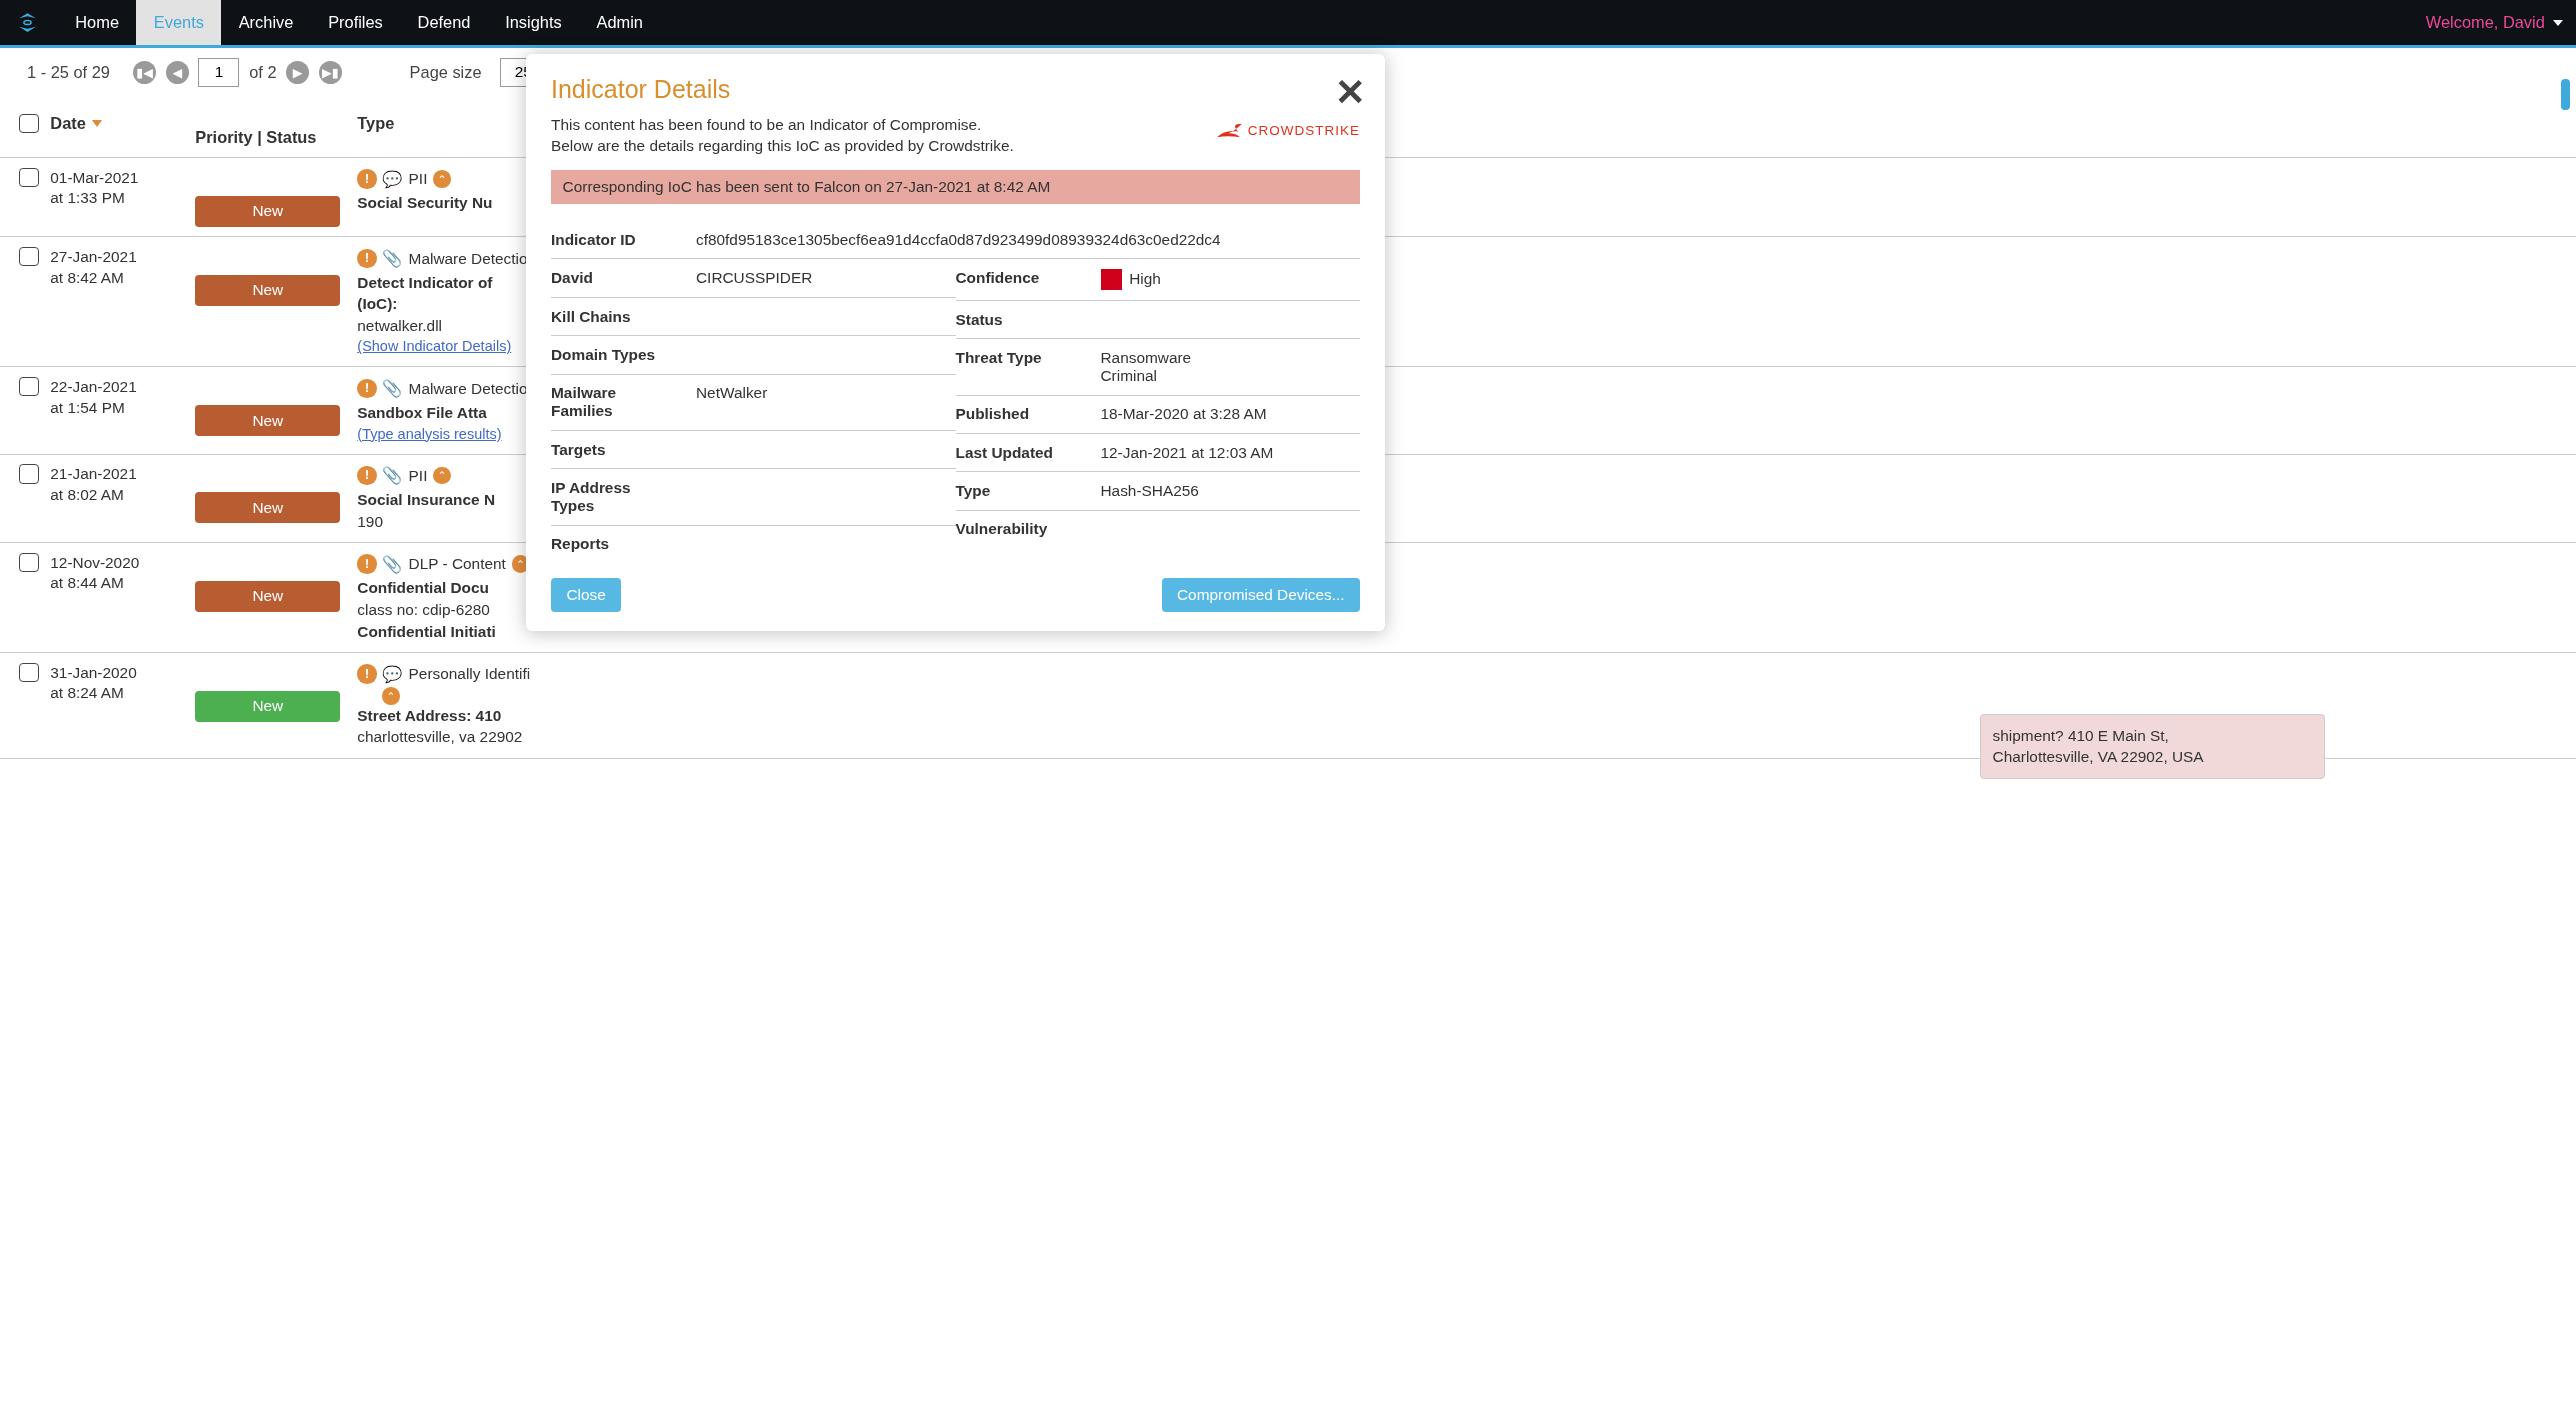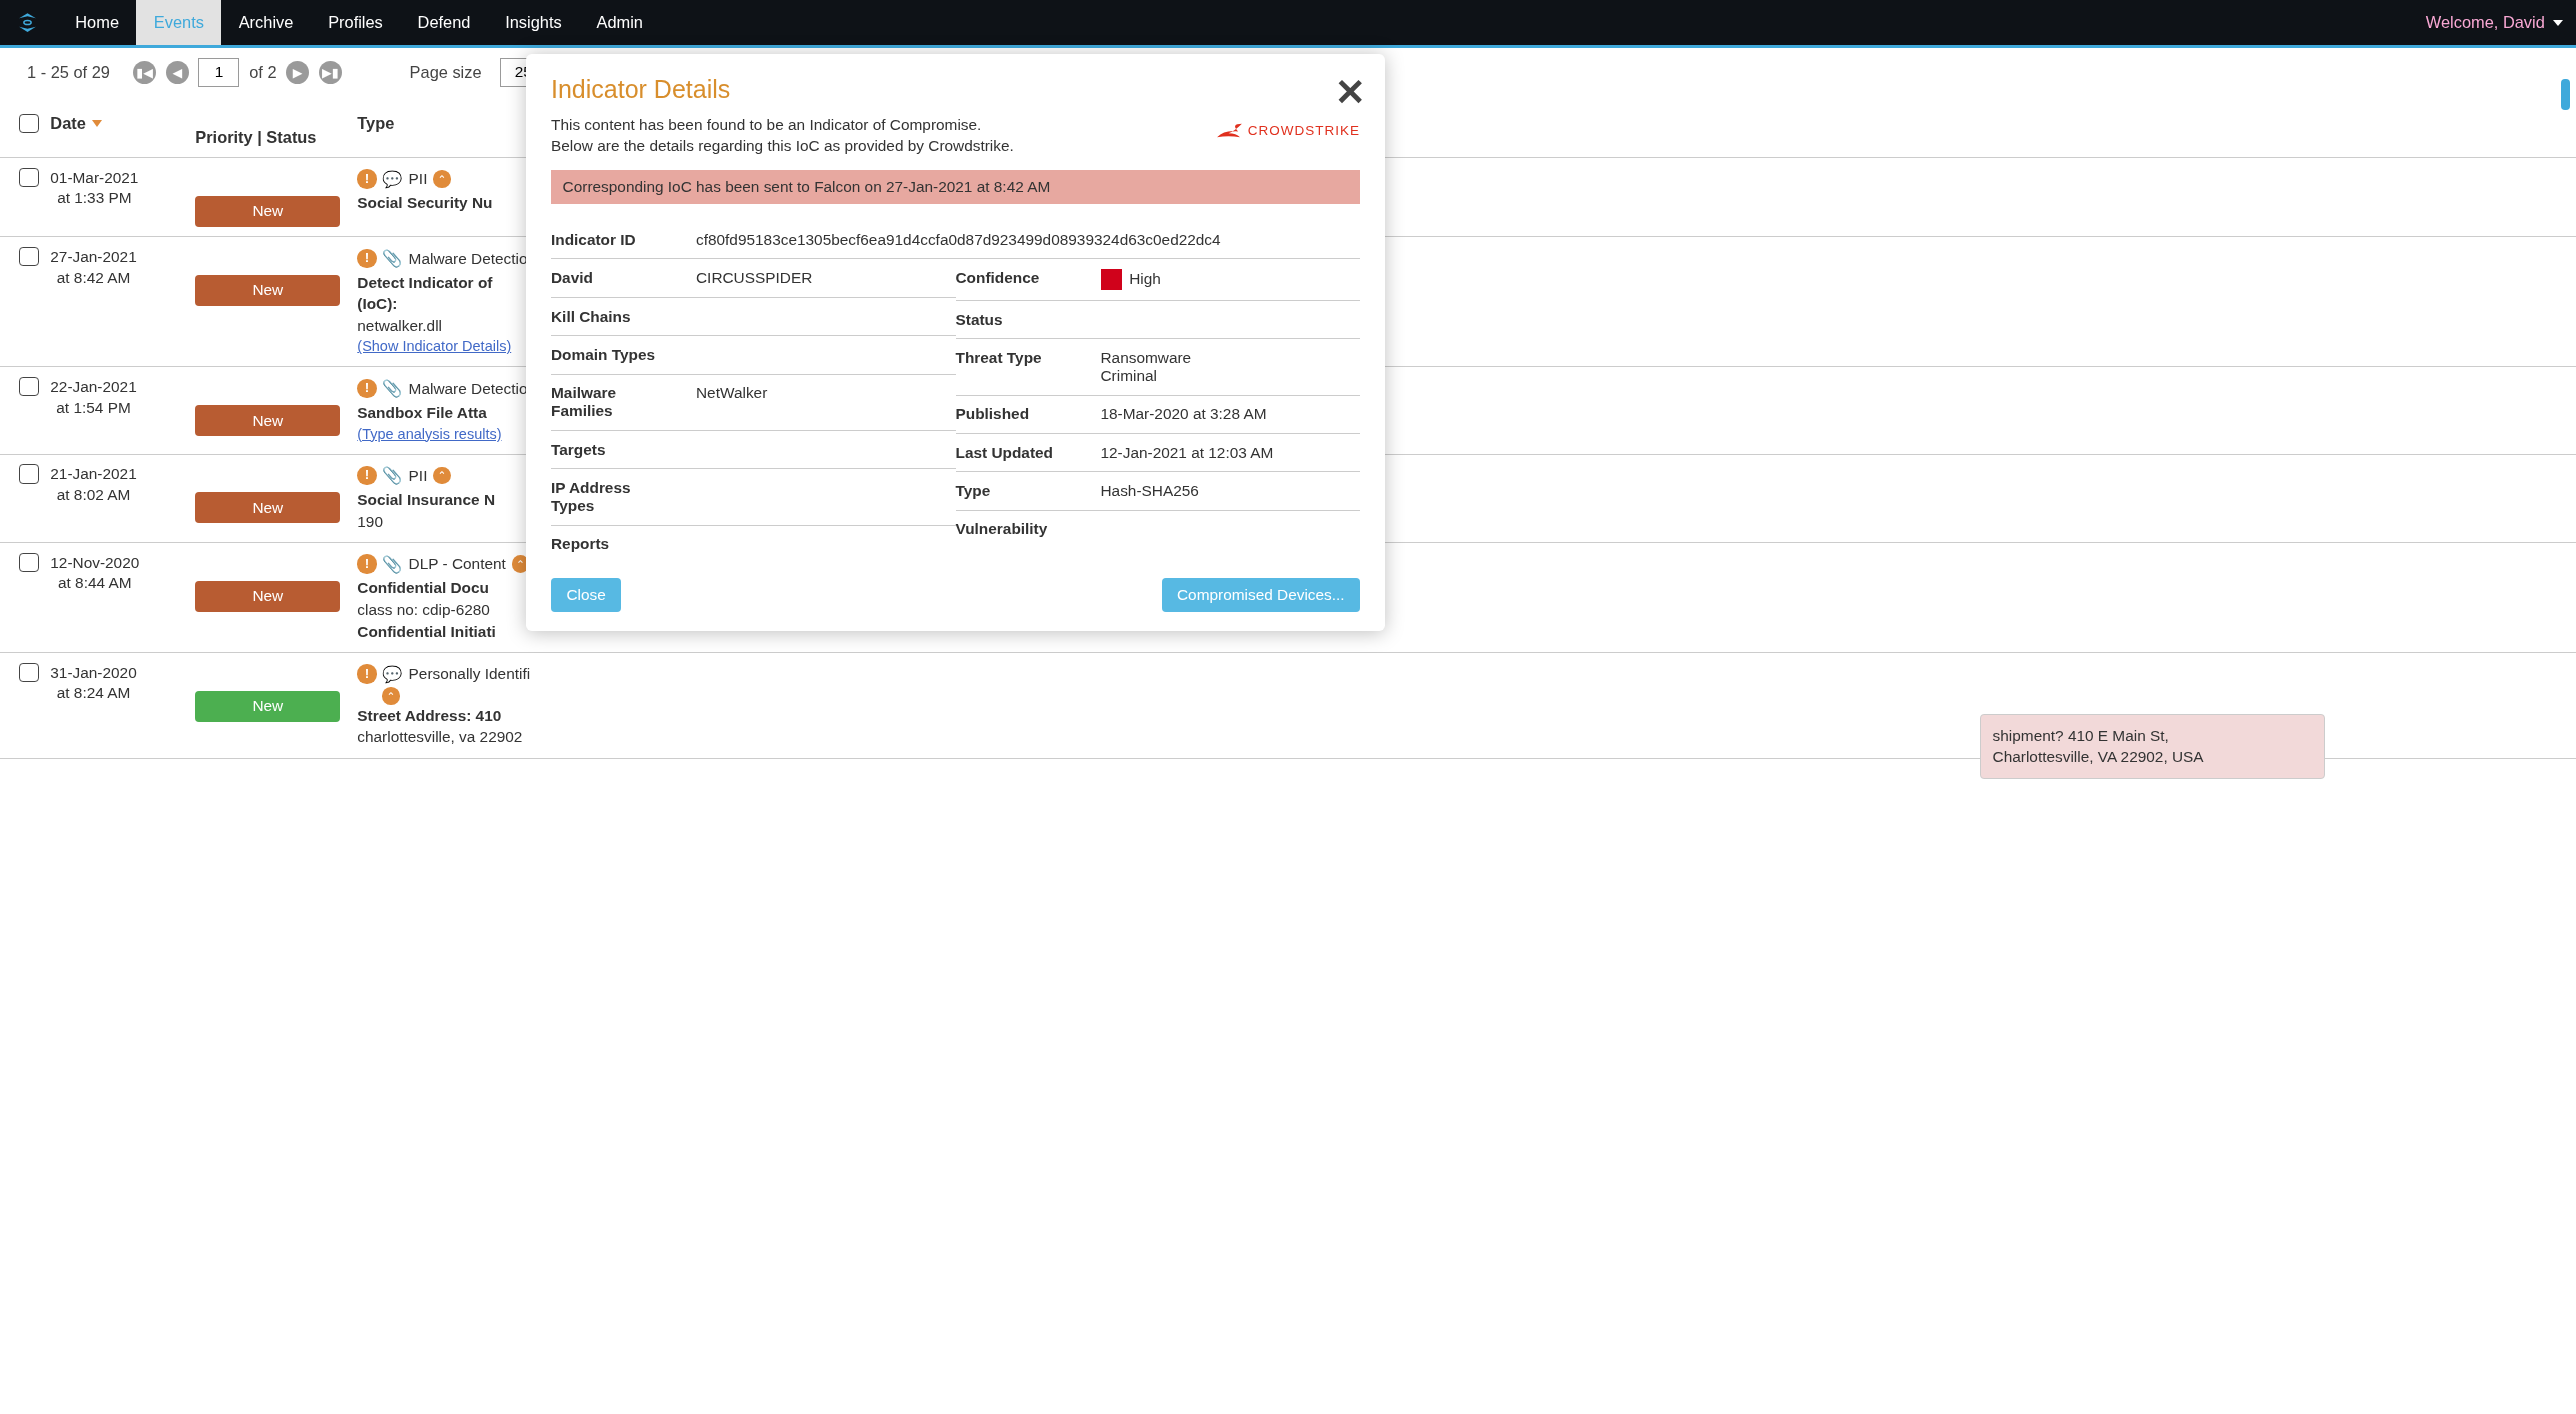--- a/index.html
+++ b/index.html
@@ -31,21 +31,21 @@
     align-items: center;
     font-size: 16.4px;
     cursor: pointer;
   }
   .nav-item.active {
     background: #e2e2e2;
     color: #3fa9db;
   }
   .nav-spacer { flex: 1; }
   .welcome {
-    color: #f9a8d4;
+    color: #ec4899;
     font-size: 16.4px;
     display: flex;
     align-items: center;
     gap: 7.7px;
     cursor: pointer;
   }
   .caret-down {
     width: 0; height: 0;
     border-left: 5.8px solid transparent;
     border-right: 5.8px solid transparent;
@@ -86,21 +86,21 @@
   
   .thead {
     display: flex;
     align-items: center;
     padding: 5.8px 19.3px 9.7px 19.3px;
     border-bottom: 1.9px solid #ccc;
     font-weight: 600;
     font-size: 16.4px;
   }
   .col-check { width: 31px; }
-  .col-date { width: 145px; display:flex; align-items:center; gap:5.8px;text-align:center;}
+  .col-date { width: 145px; display:flex; align-items:center; gap:5.8px;}
   .col-priority { width: 162px; margin-top: 28px; }
   .col-type { flex: 1; }
   .sort-caret {
     width: 0; height: 0;
     border-left: 5.8px solid transparent;
     border-right: 5.8px solid transparent;
     border-top: 7.7px solid #e08b3a;
   }
   
   .trow {

